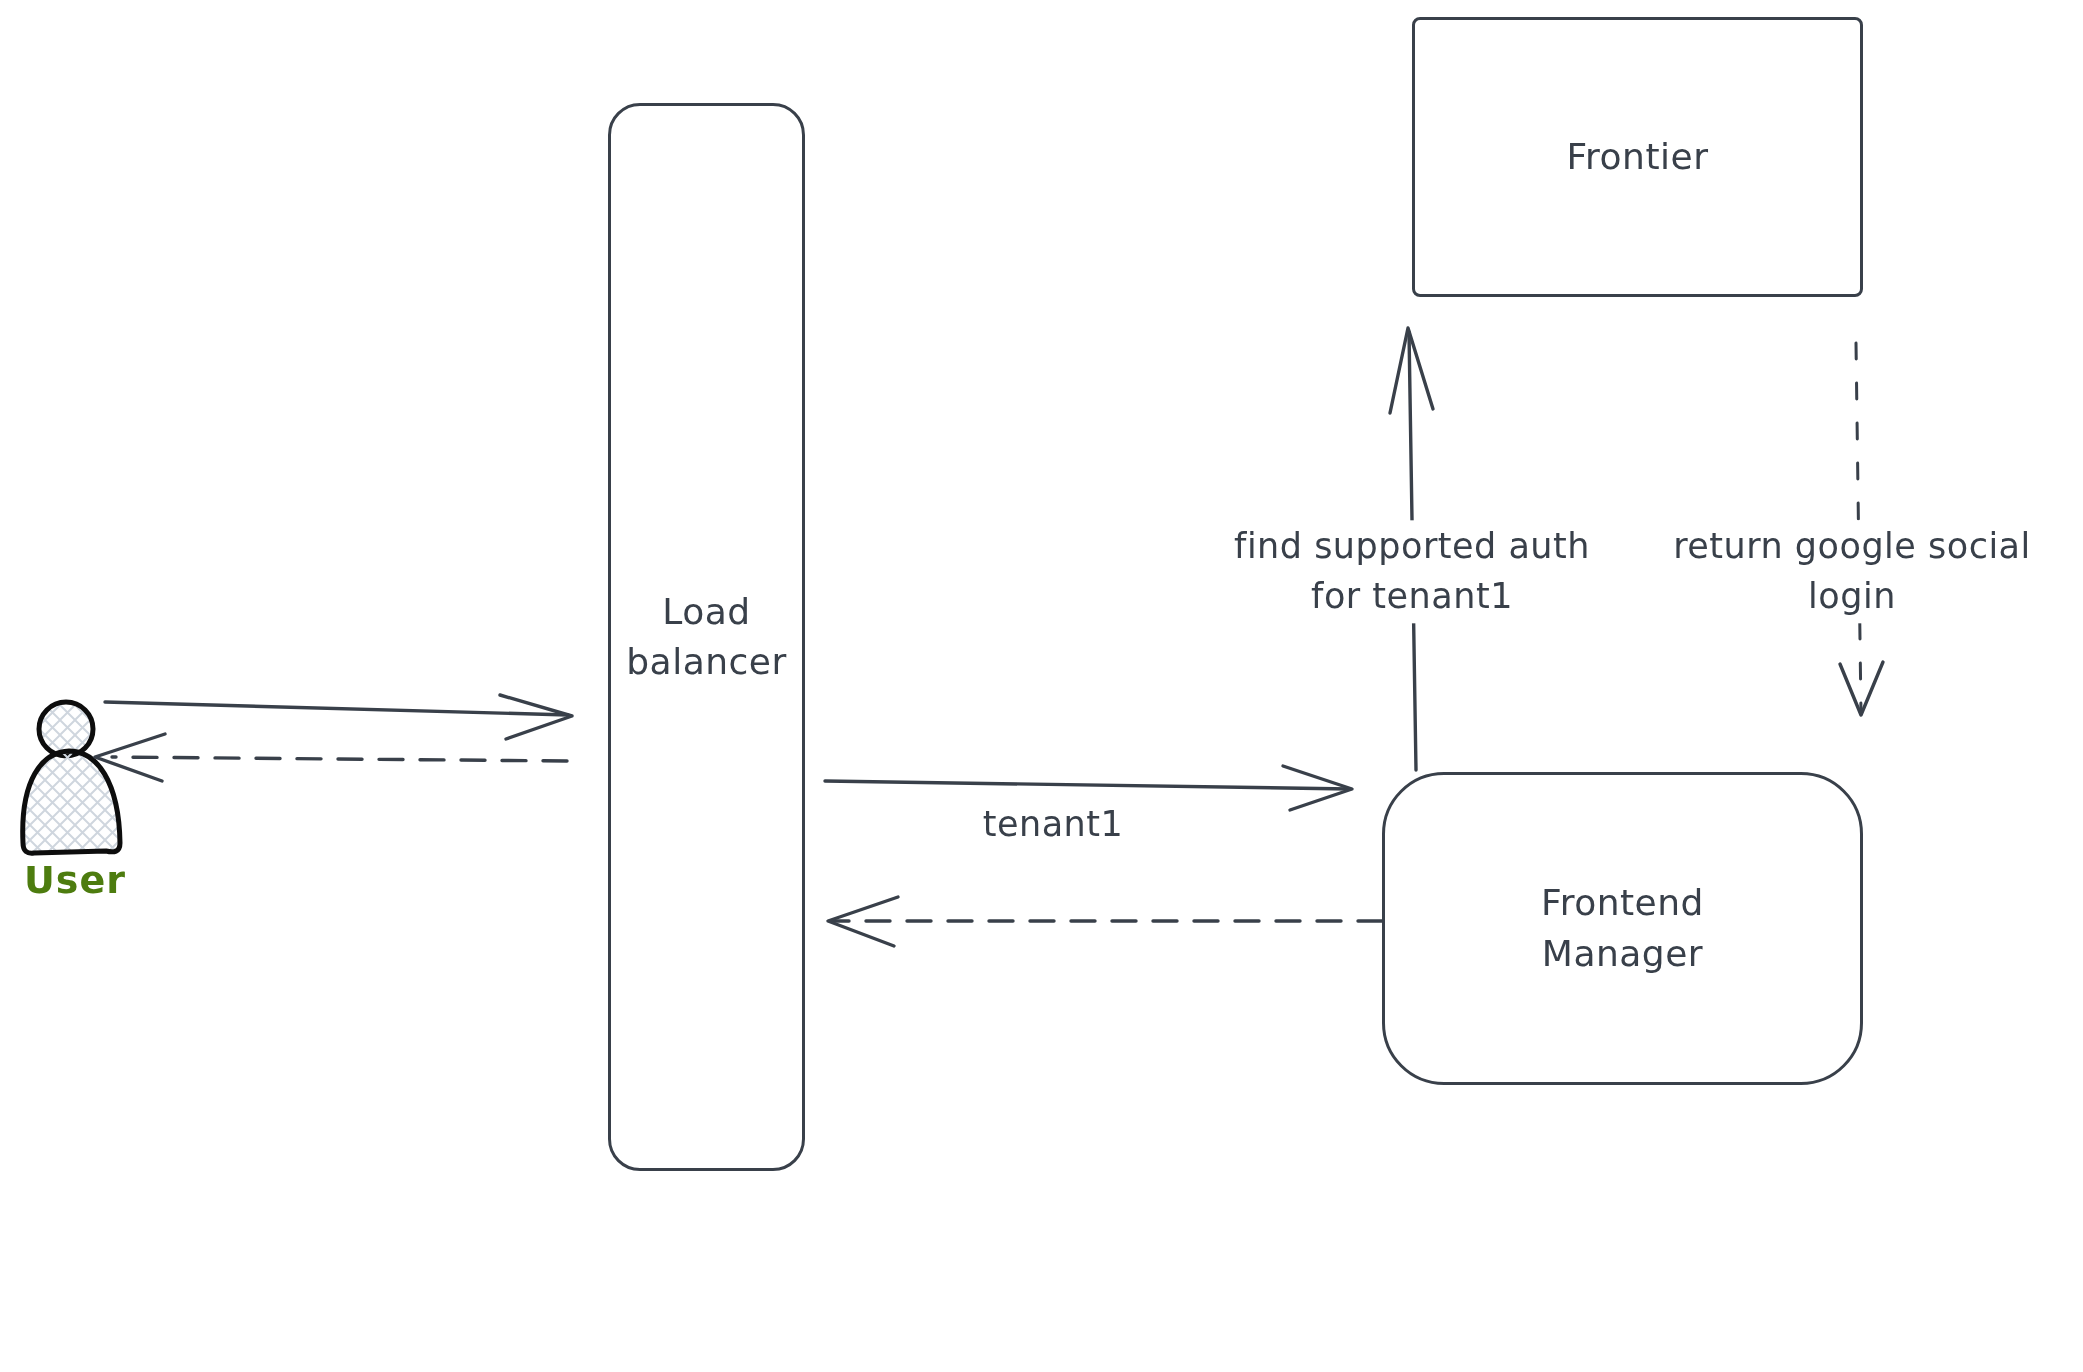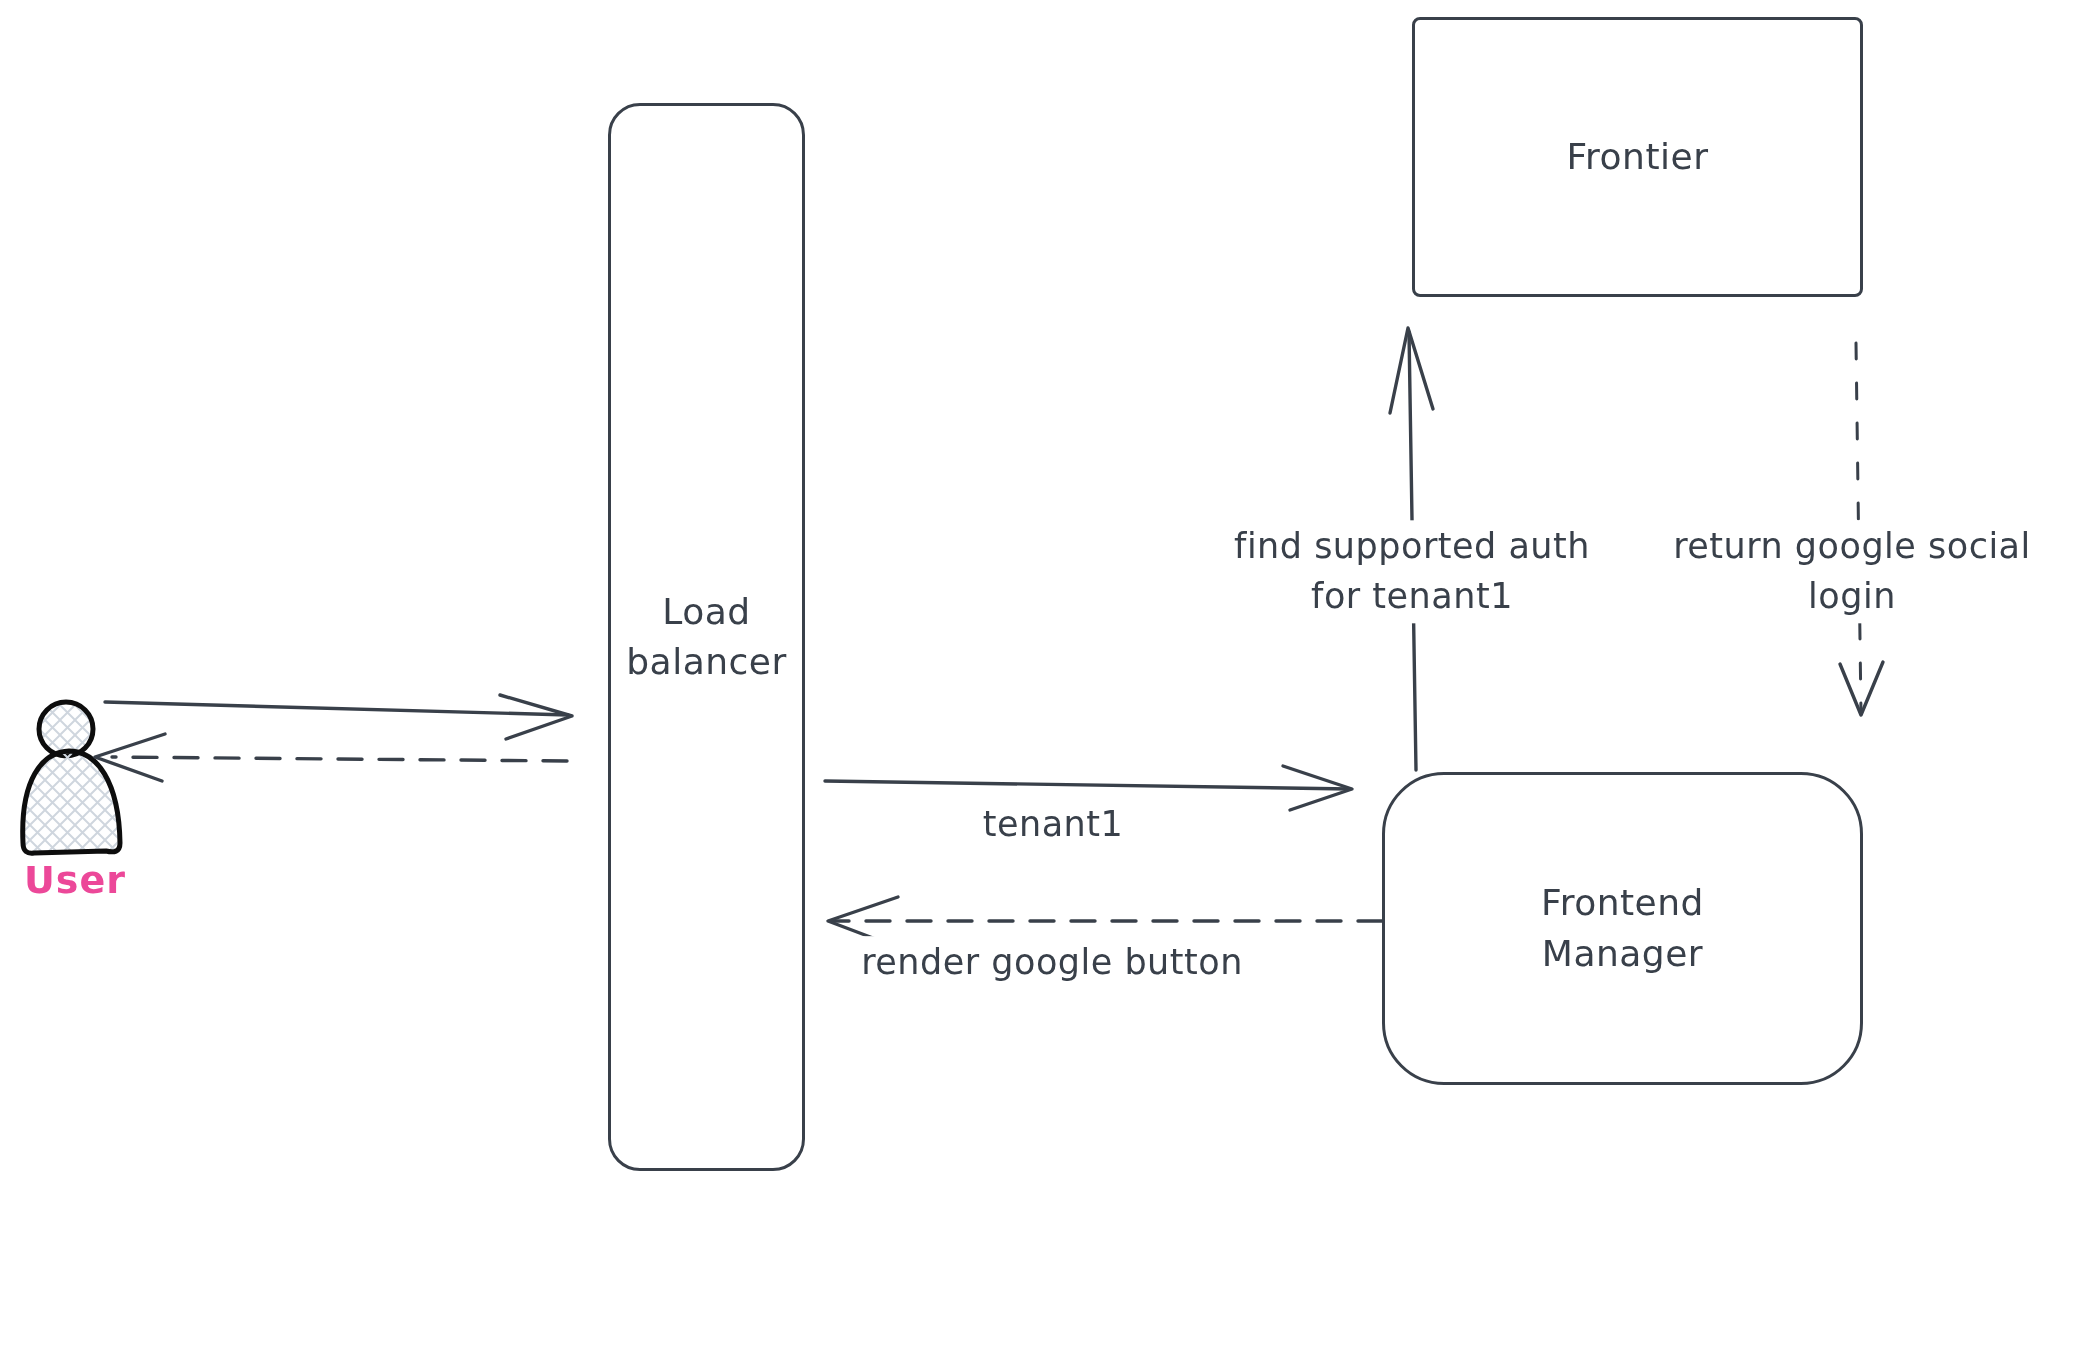--- a/index.html
+++ b/index.html
@@ -50,21 +50,21 @@
   .lbl-fm-to-lb    { left: 1052px; top: 919px; }
   .lbl-fm-to-frontier { left: 1412px; top: 528px; }
   .lbl-frontier-to-fm { left: 1852px; top: 528px; }
 
   .actor-label {
     position: absolute;
     left: 24px;
     top: 858px;
     font-size: 38px;
     font-weight: bold;
-    color: #ec4899;
+    color: #4d7c0f;
     letter-spacing: 1px;
   }
 </style>
 </head>
 <body>
 
 <div class="canvas">
 
   <svg class="layer" width="2083" height="1372" viewBox="0 0 2083 1372">
     <defs>
@@ -126,21 +126,20 @@
   <div class="node node-fm">
     <div class="node-label">
       <span>Frontend</span>
       <span>Manager</span>
     </div>
   </div>
 
 
   <div class="arrow-label lbl-lb-to-fm">tenant1</div>
 
-  <div class="arrow-label lbl-fm-to-lb">render google button</div>
 
   <div class="arrow-label lbl-fm-to-frontier">
     <span>find supported auth</span>
     <span>for tenant1</span>
   </div>
 
   <div class="arrow-label lbl-frontier-to-fm">
     <span>return google social</span>
     <span>login</span>
   </div>

